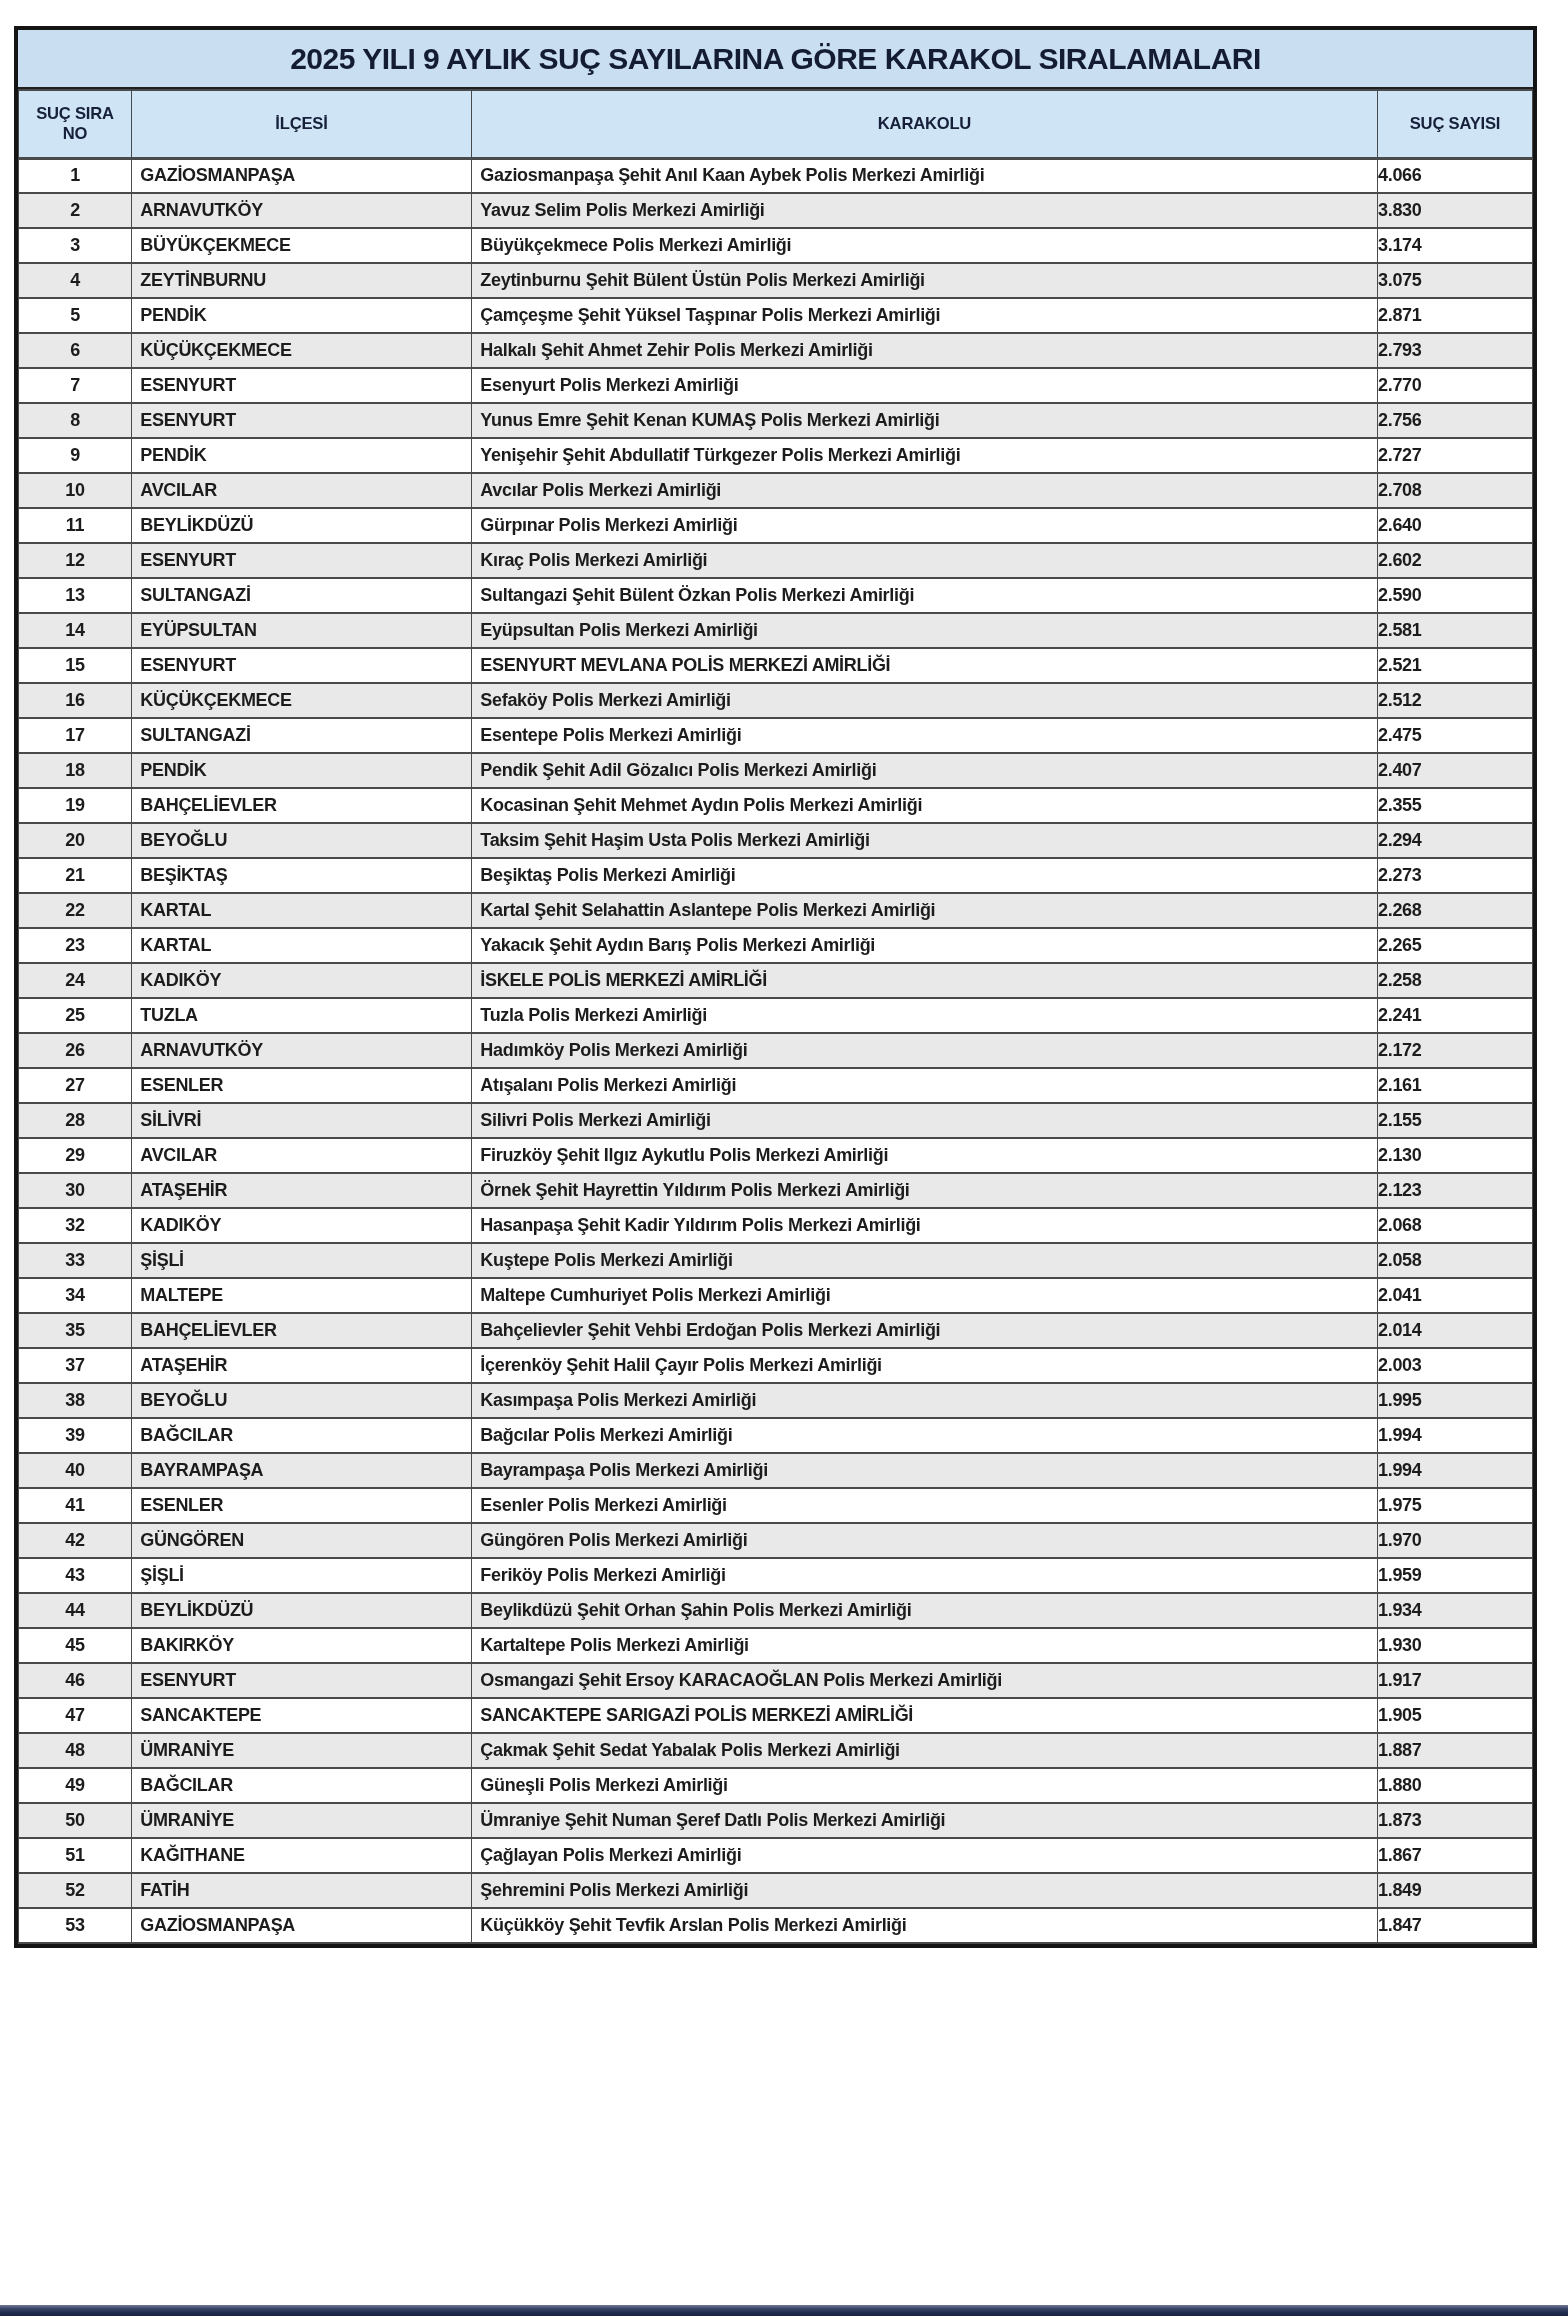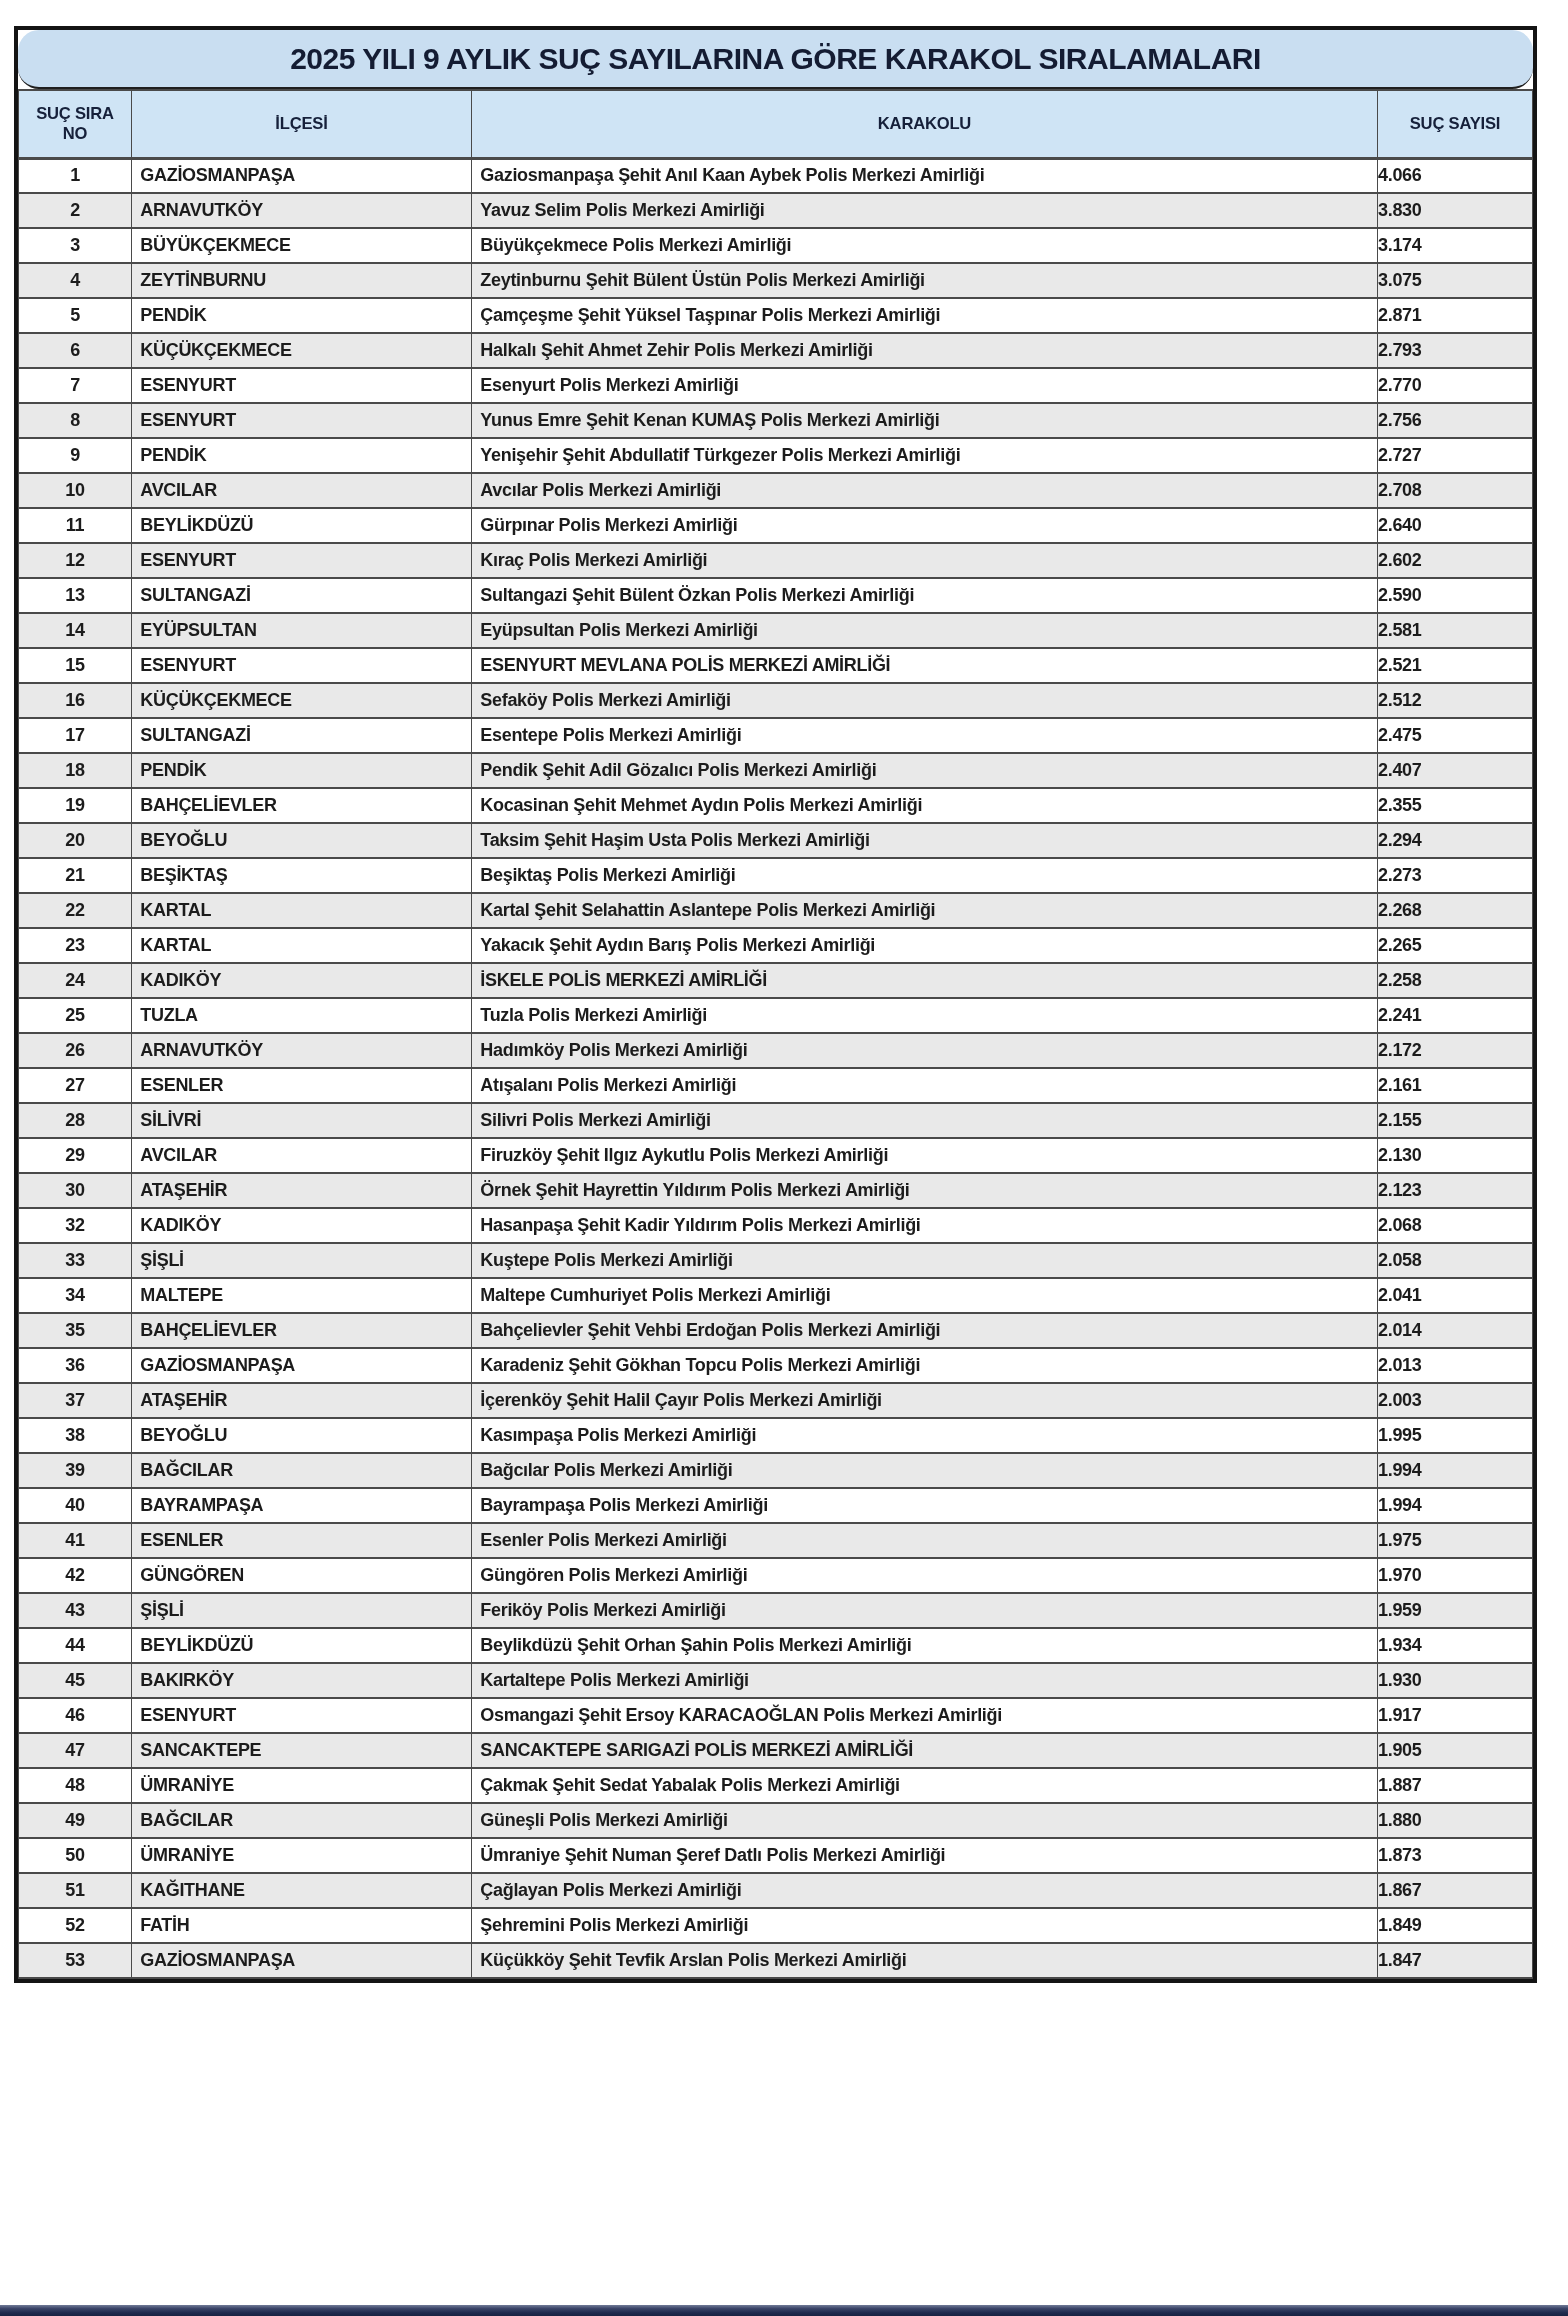--- a/index.html
+++ b/index.html
@@ -21,21 +21,21 @@
   }
   .table-outer{
     position:absolute;left:14px;top:26px;width:1523px;
     border:4.6px solid var(--outer);
     background:#fff;
   }
   .title-bar{
     background:var(--title-bg);
     border-bottom:2.8px solid #1f1f1f;
     height:59px;
-    display:flex;align-items:center;justify-content:center;border-radius:21px;
+    display:flex;align-items:center;justify-content:center;
   }
   .title-bar h1{
     font-size:30px;font-weight:700;letter-spacing:-0.5px;
     color:var(--title-ink);
   }
   table{
     border-collapse:collapse;table-layout:fixed;width:100%;
   }
   col.c-rank{width:113px;}
   col.c-district{width:340px;}
@@ -293,26 +293,20 @@
           <td class="station">Maltepe Cumhuriyet Polis Merkezi Amirliği</td>
           <td class="count">2.041</td>
         </tr>
         <tr>
           <td class="rank">35</td>
           <td class="district">BAHÇELİEVLER</td>
           <td class="station">Bahçelievler Şehit Vehbi Erdoğan Polis Merkezi Amirliği</td>
           <td class="count">2.014</td>
         </tr>
         <tr>
-          <td class="rank">36</td>
-          <td class="district">GAZİOSMANPAŞA</td>
-          <td class="station">Karadeniz Şehit Gökhan Topcu Polis Merkezi Amirliği</td>
-          <td class="count">2.013</td>
-        </tr>
-        <tr>
           <td class="rank">37</td>
           <td class="district">ATAŞEHİR</td>
           <td class="station">İçerenköy Şehit Halil Çayır Polis Merkezi Amirliği</td>
           <td class="count">2.003</td>
         </tr>
         <tr>
           <td class="rank">38</td>
           <td class="district">BEYOĞLU</td>
           <td class="station">Kasımpaşa Polis Merkezi Amirliği</td>
           <td class="count">1.995</td>

